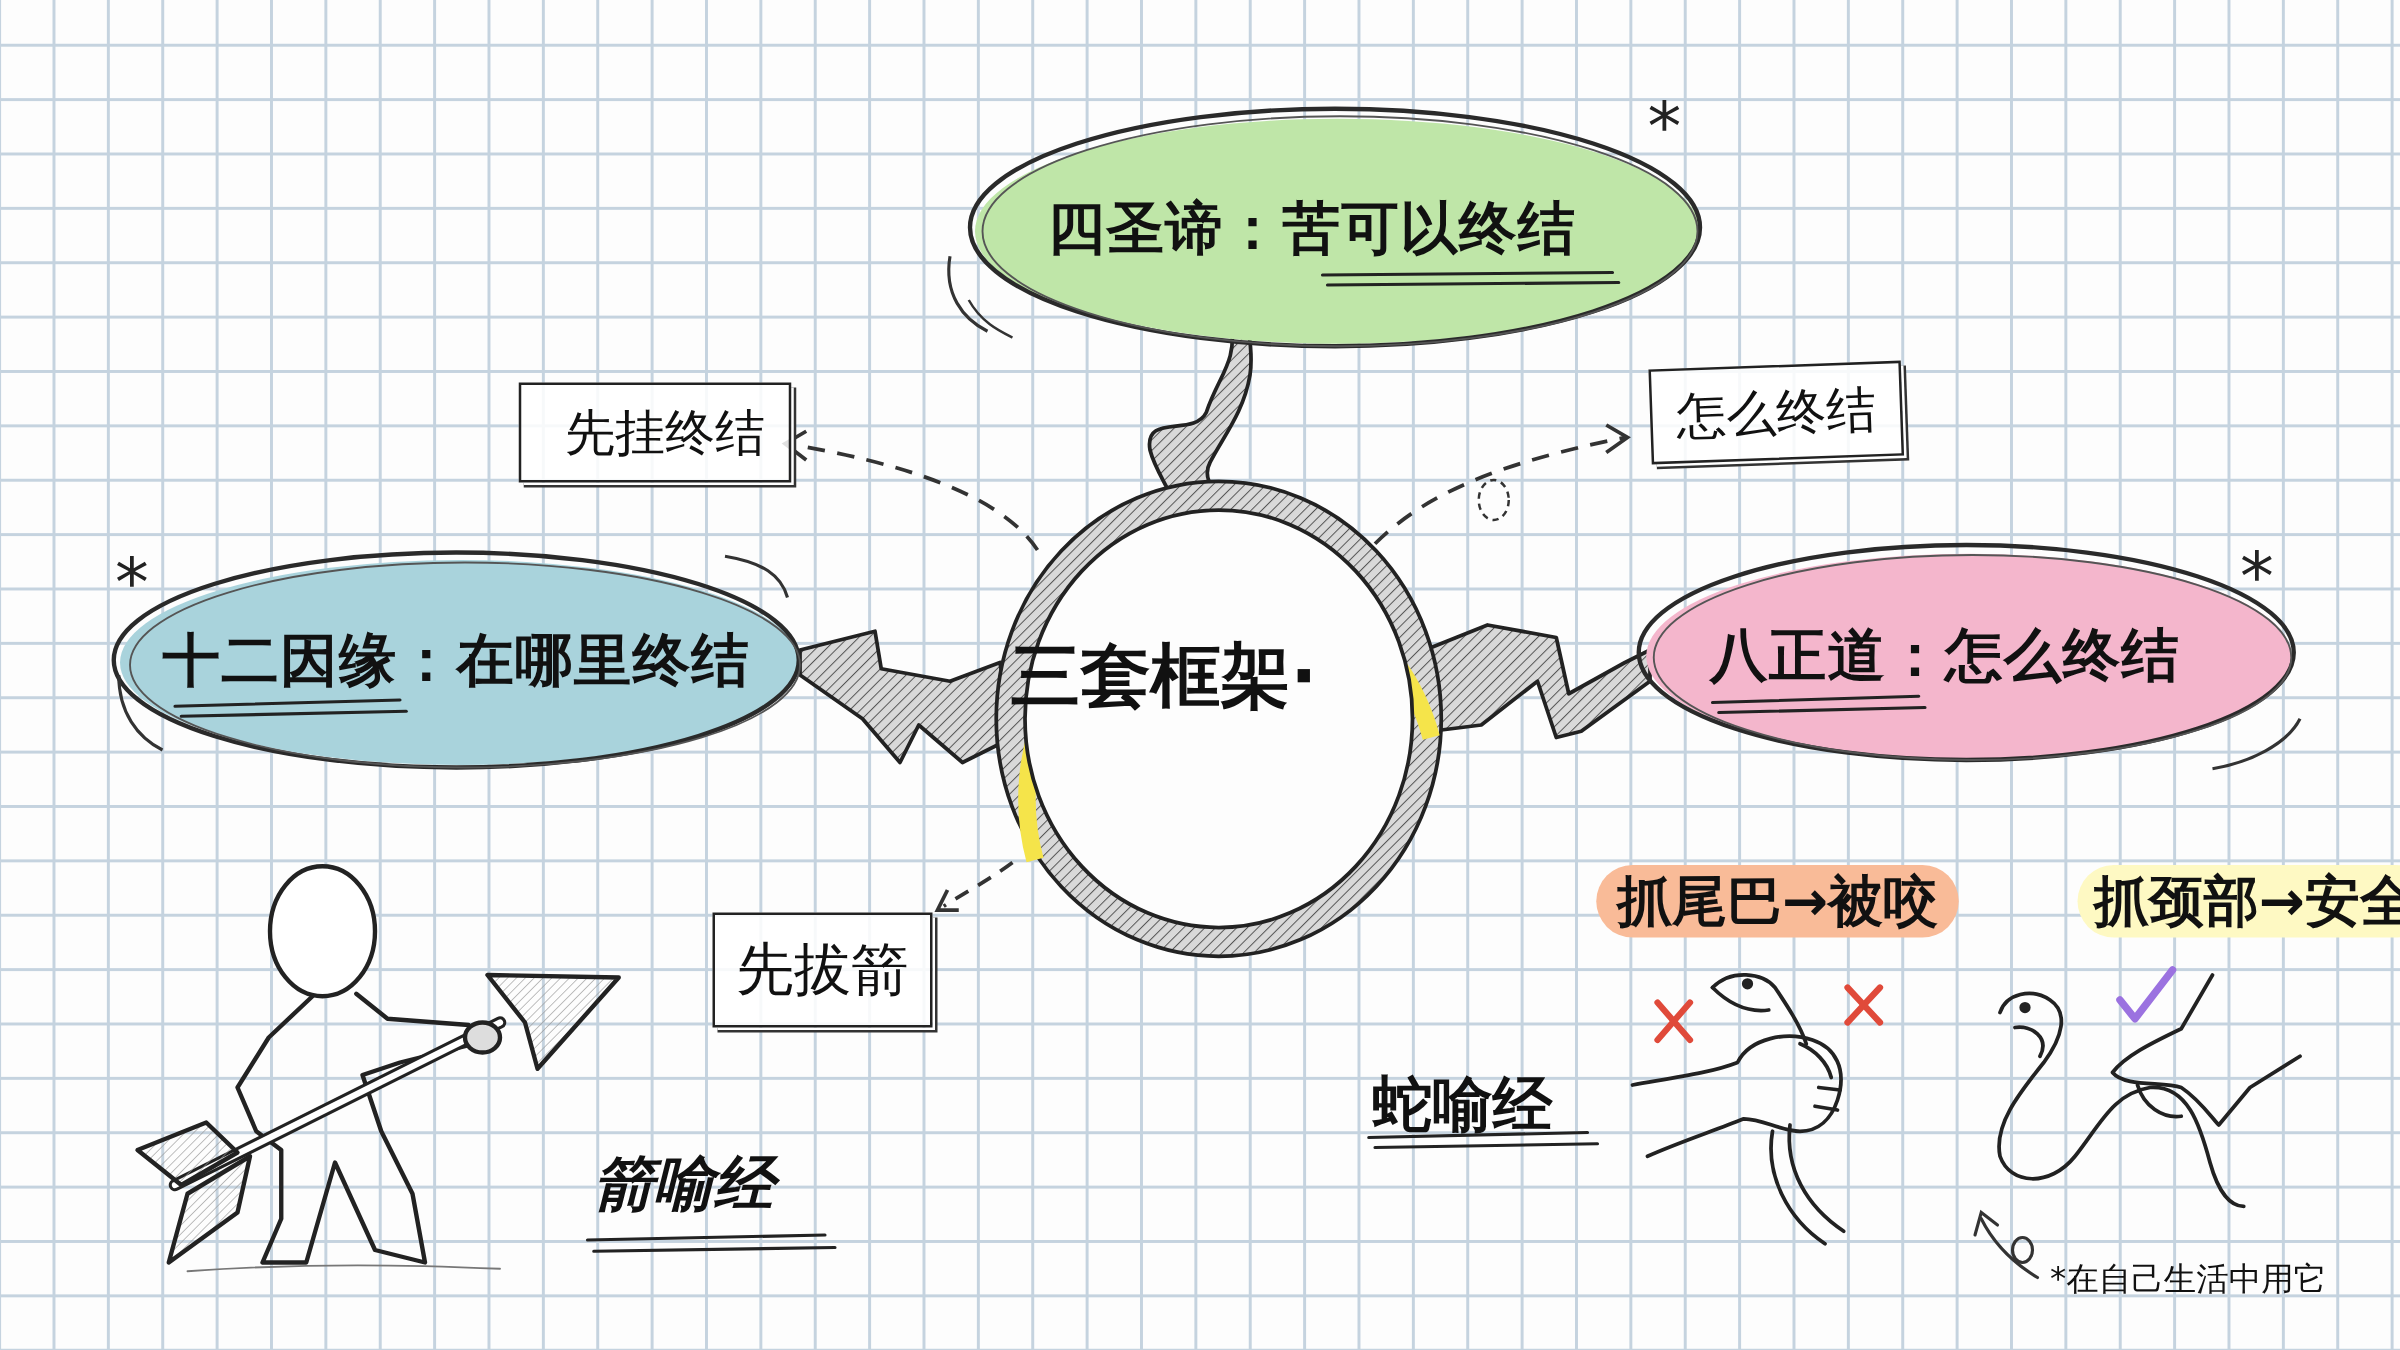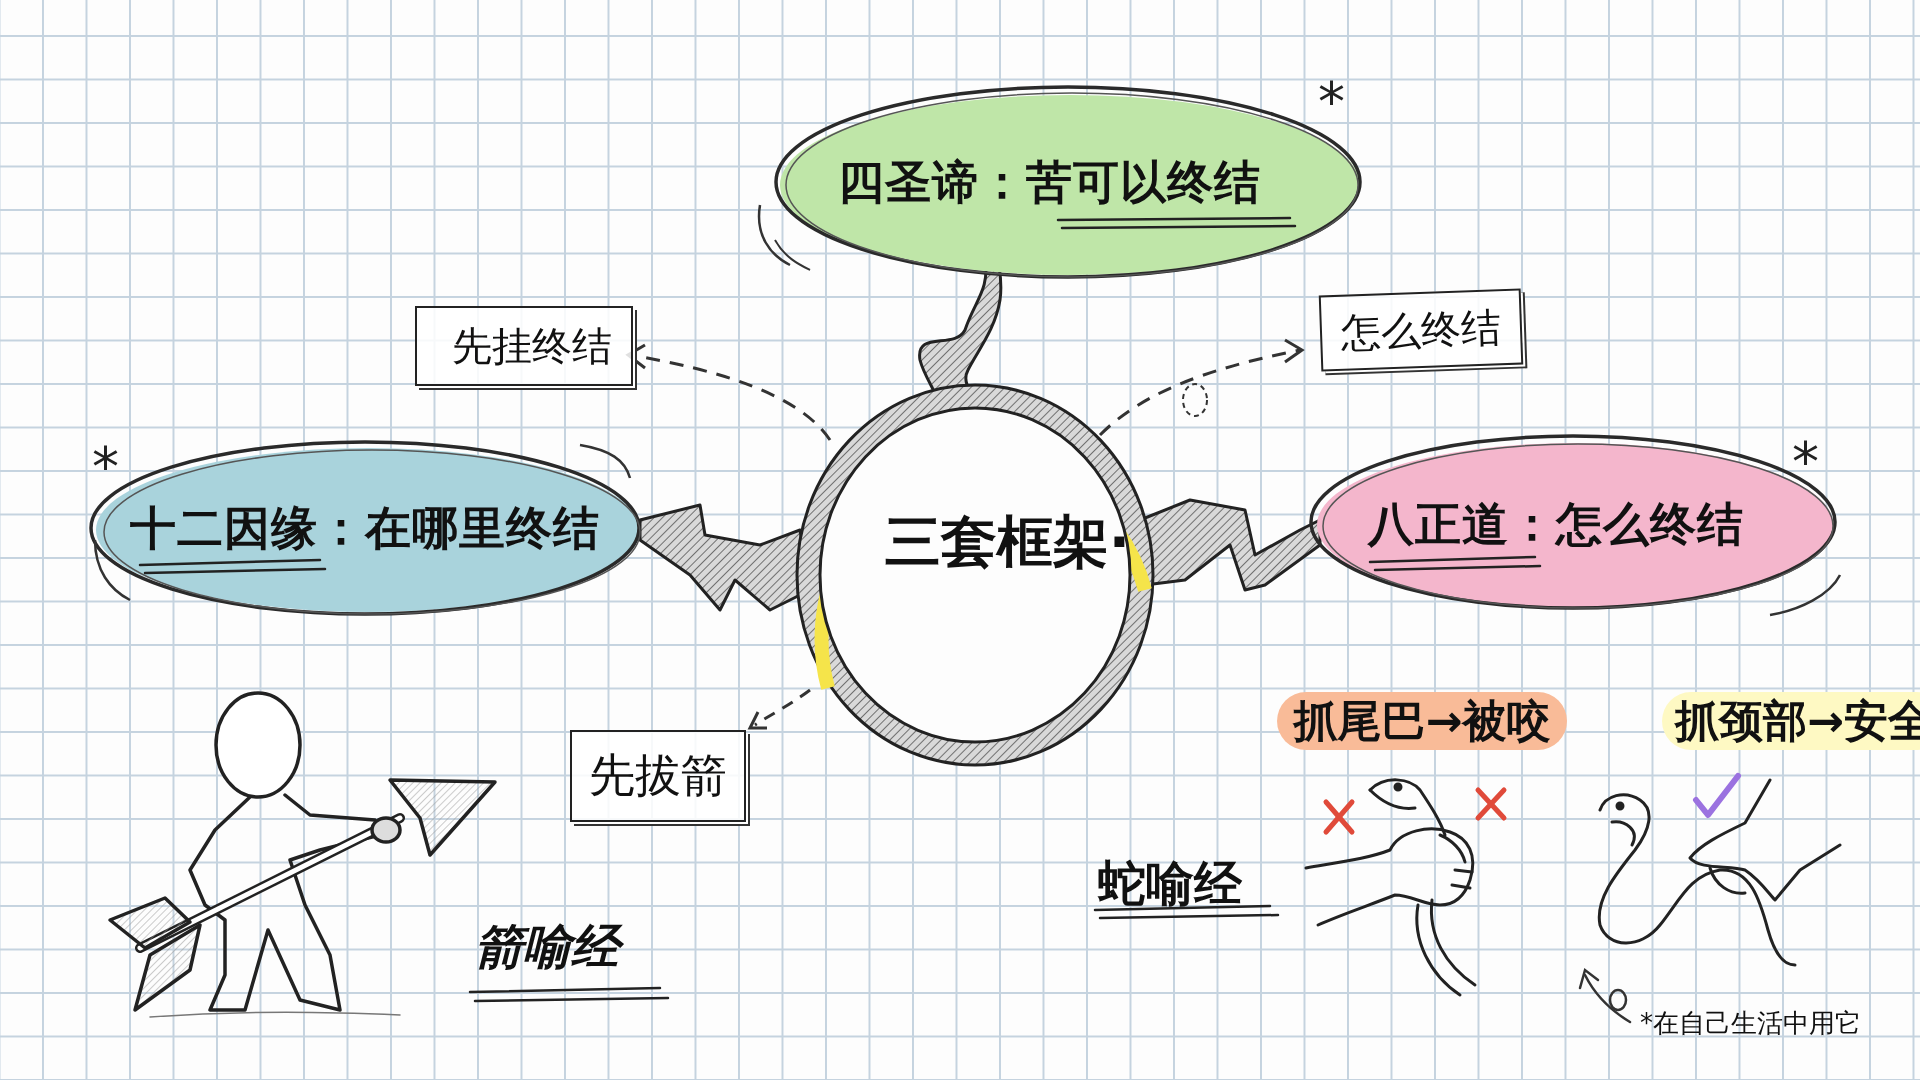--- a/index.html
+++ b/index.html
@@ -168,21 +168,21 @@
 </div>
 
 <div class="bubble-text" style="left:130px; top:498px;">
   <span>十二因缘：</span><span>在哪里终结</span>
 </div>
 
 <div class="bubble-text" style="left:1368px; top:494px;">
   <span>八正道：</span><span>怎么终结</span>
 </div>
 
-<div class="center-text" style="left:840px; top:508px; width:290px;text-align:right;">
+<div class="center-text" style="left:786px; top:508px; width:290px;">
   <div>三套框架·</div>
 </div>
 
 <div class="box" style="left:415px; top:306px; width:198px; height:76px;padding-left:16px;">
   <span>先挂终结</span>
 </div>
 <div class="box" style="left:1320px; top:292px; width:198px; height:72px; transform:rotate(-2deg);">
   <span>怎么终结</span>
 </div>
 <div class="box" style="left:570px; top:730px; width:172px; height:88px; font-size:46px;">

